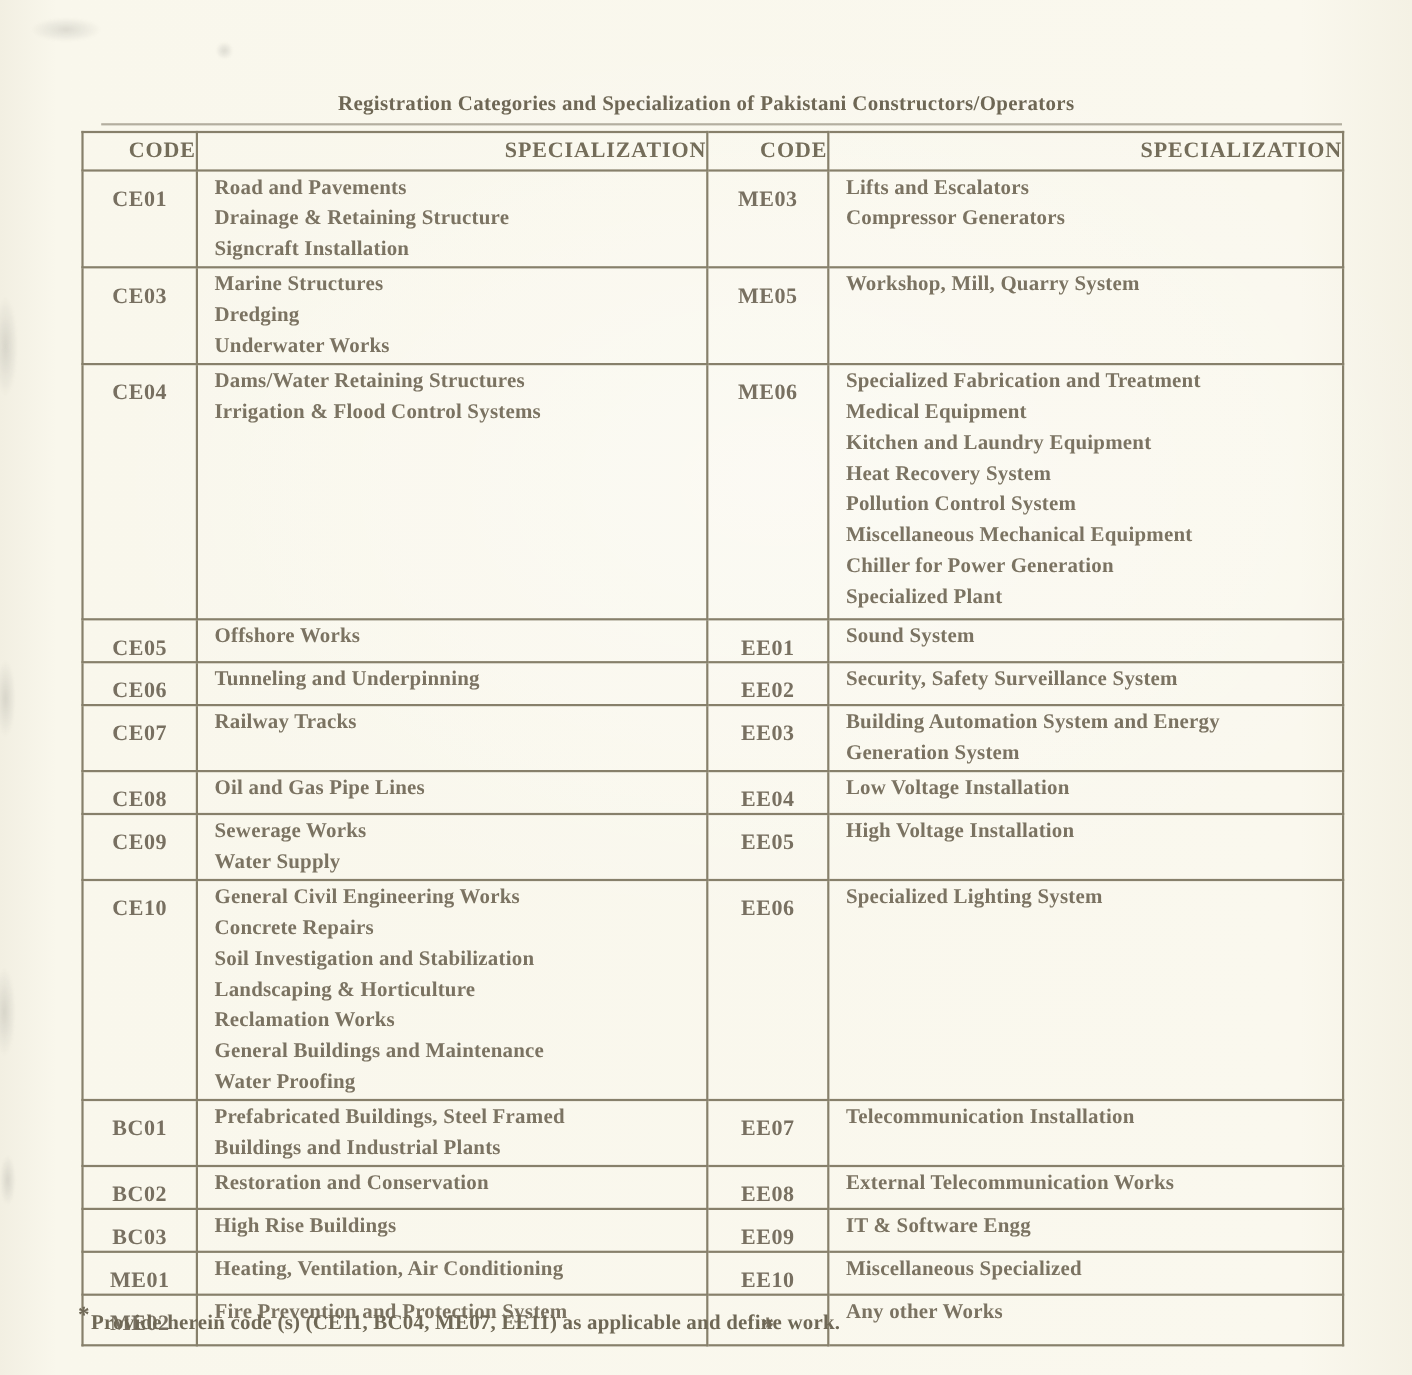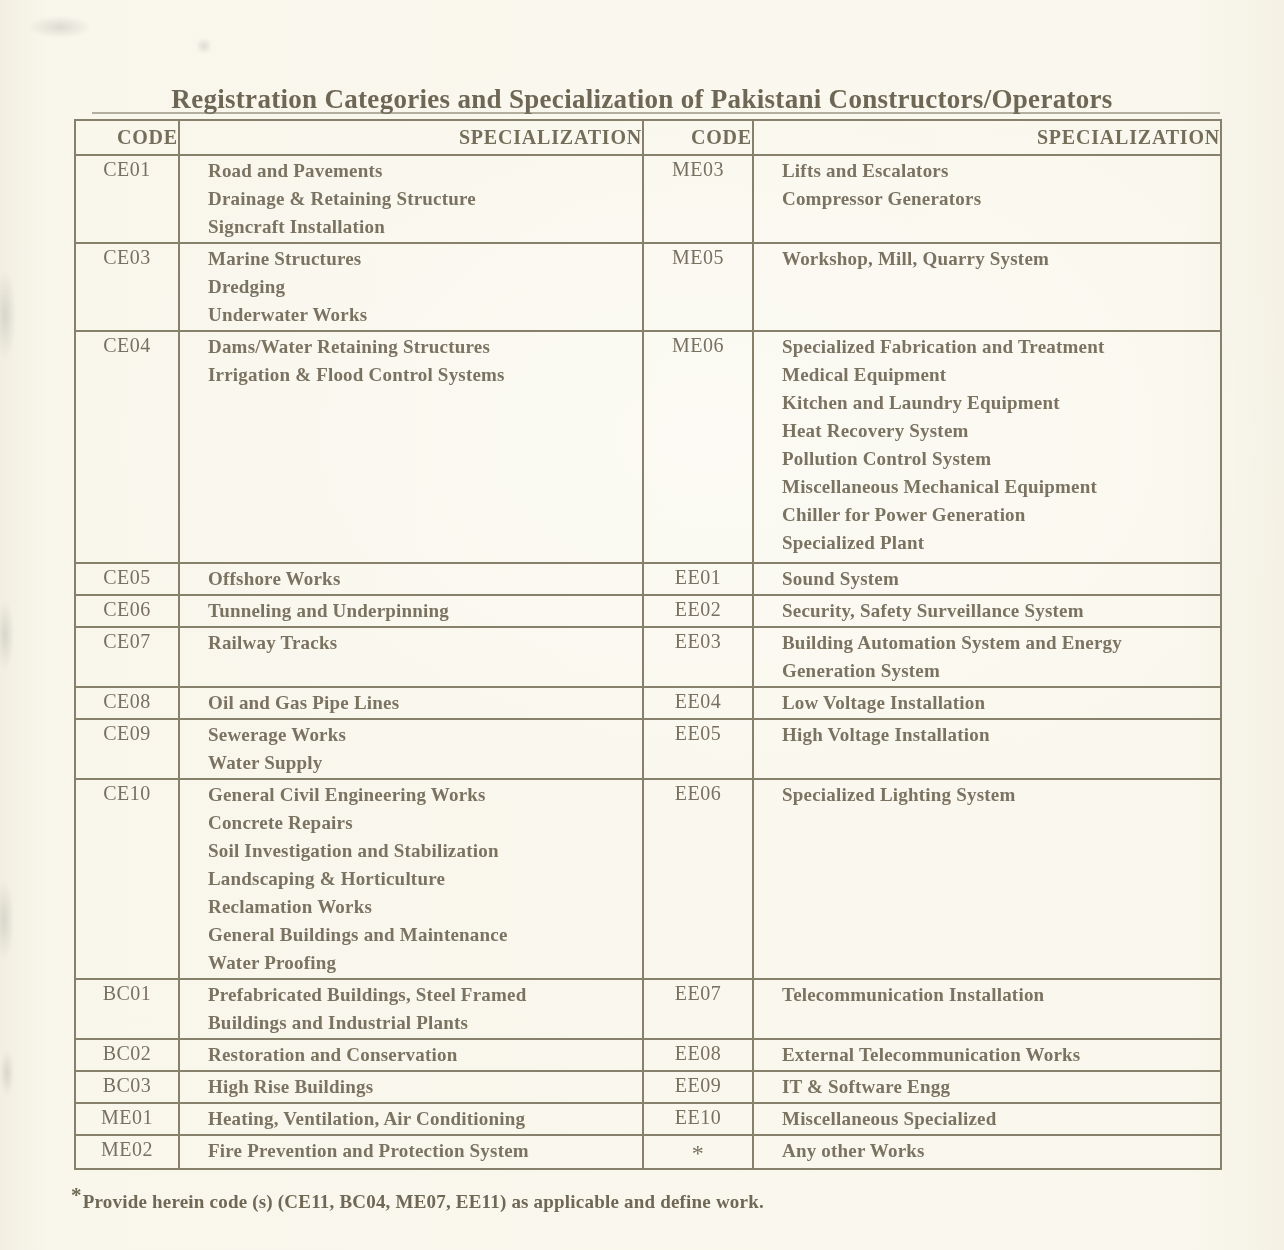--- a/index.html
+++ b/index.html
@@ -10,21 +10,21 @@
     background:
       radial-gradient(ellipse 900px 600px at 55% 35%, rgba(255,255,255,0.35), rgba(255,255,255,0) 70%),
       linear-gradient(90deg, #f2efe2 0%, #f9f7ec 4%, #faf8ee 92%, #f4f1e4 100%),
       #f9f7ec;
     font-family:"Liberation Serif","DejaVu Serif",serif;
     color:#7a7260;
     overflow:hidden;
   }
   .title{
     position:absolute;top:84px;left:0;width:100%;
-    text-align:center;font-weight:bold;font-size:27px;
+    text-align:center;font-weight:bold;font-size:19px;
     letter-spacing:0.3px;color:#6e6755;
   }
   
   .pre-rule{
     position:absolute;top:112px;left:92px;width:1128px;height:2px;
     background:rgba(122,115,97,0.55);
   }
   table.grid{
     position:absolute;top:119px;left:74px;width:1146px;
     border-collapse:collapse;table-layout:fixed;
@@ -32,28 +32,28 @@
   table.grid th, table.grid td{
     border:2px solid #87806b;
   }
   table.grid th{
     height:33px;padding:0;
     font-size:20px;font-weight:bold;letter-spacing:0.8px;
     color:#746d5a;text-align:right;vertical-align:middle;
   }
   td.code{
     text-align:center;vertical-align:top;
-    font-size:20px;font-weight:normal;letter-spacing:0.5px;
-    padding:2px 2px 0 2px;color:#787061;
+    font-size:20px;font-weight:bold;letter-spacing:0.5px;
+    padding:14px 2px 0 2px;color:#787061;
   }
   td.code.star{font-size:24px;line-height:30px;color:#7a7260;}
   td.spec{
     vertical-align:top;
     font-size:19px;font-weight:bold;letter-spacing:0.2px;
-    padding:1px 8px 1px 28px;color:#7b7362;
+    padding:1px 8px 1px 15px;color:#7b7362;
   }
   .line{line-height:28px;white-space:nowrap;overflow:hidden;}
   .footnote{
     position:absolute;top:1189px;left:71px;
     font-size:19px;font-weight:bold;color:#6f6856;letter-spacing:0.2px;
   }
   .footnote .marker{
     font-size:21px;position:relative;top:-6px;margin-right:1px;
   }
   

